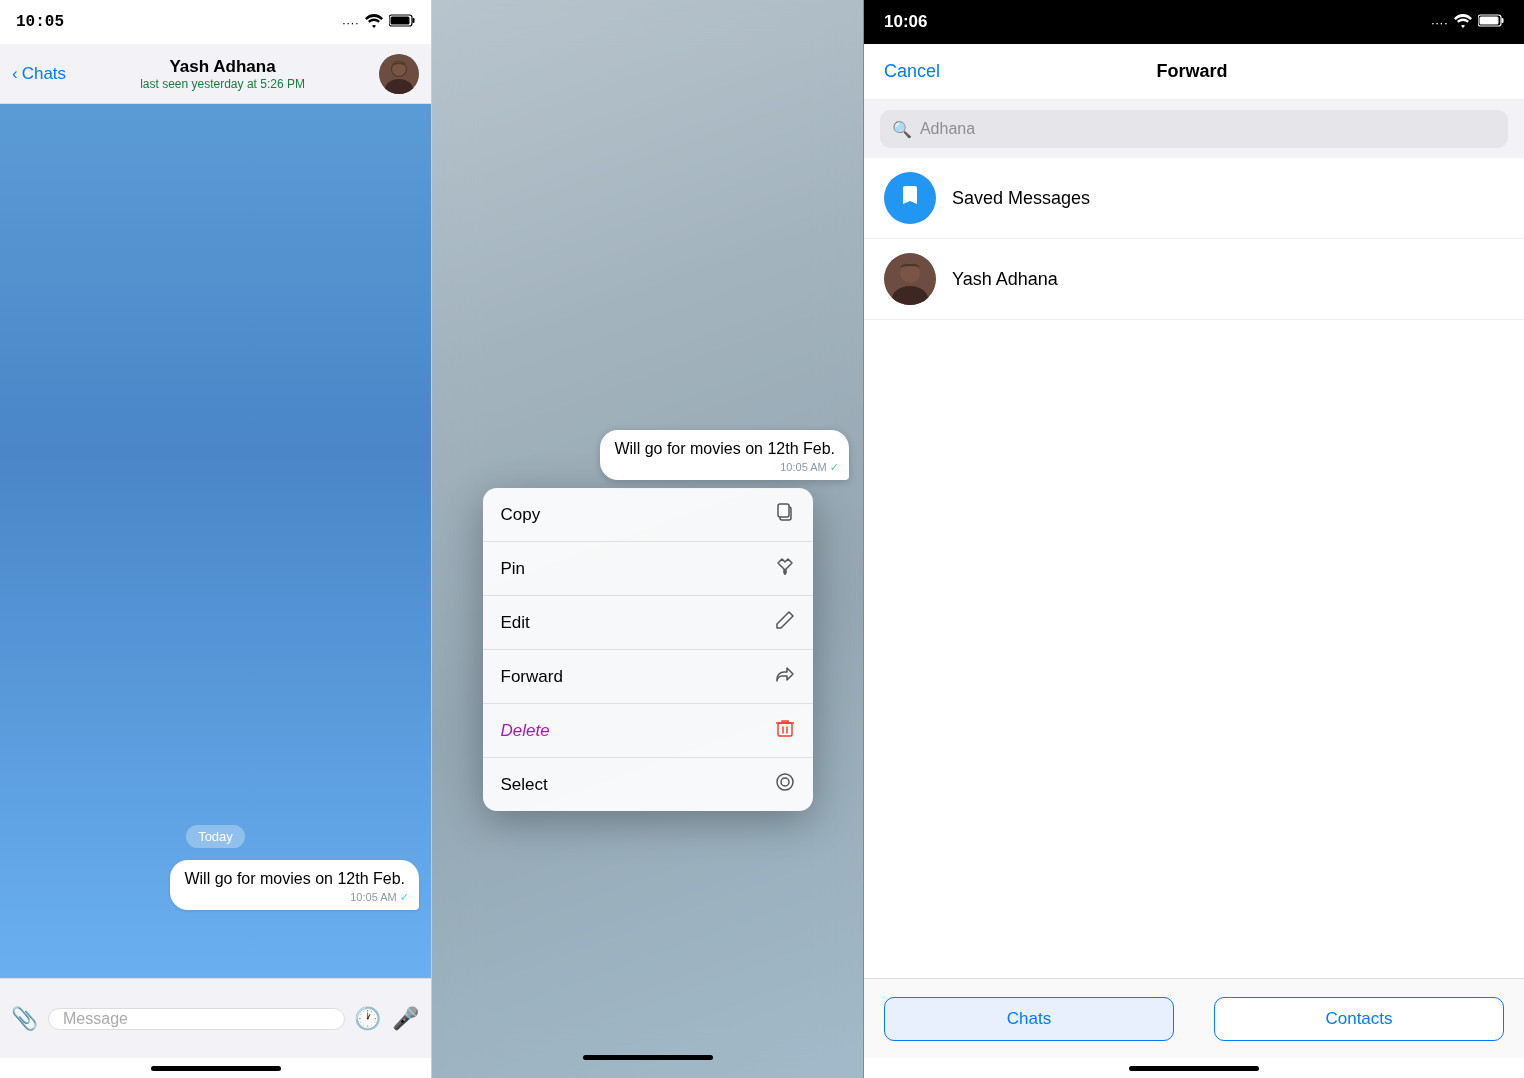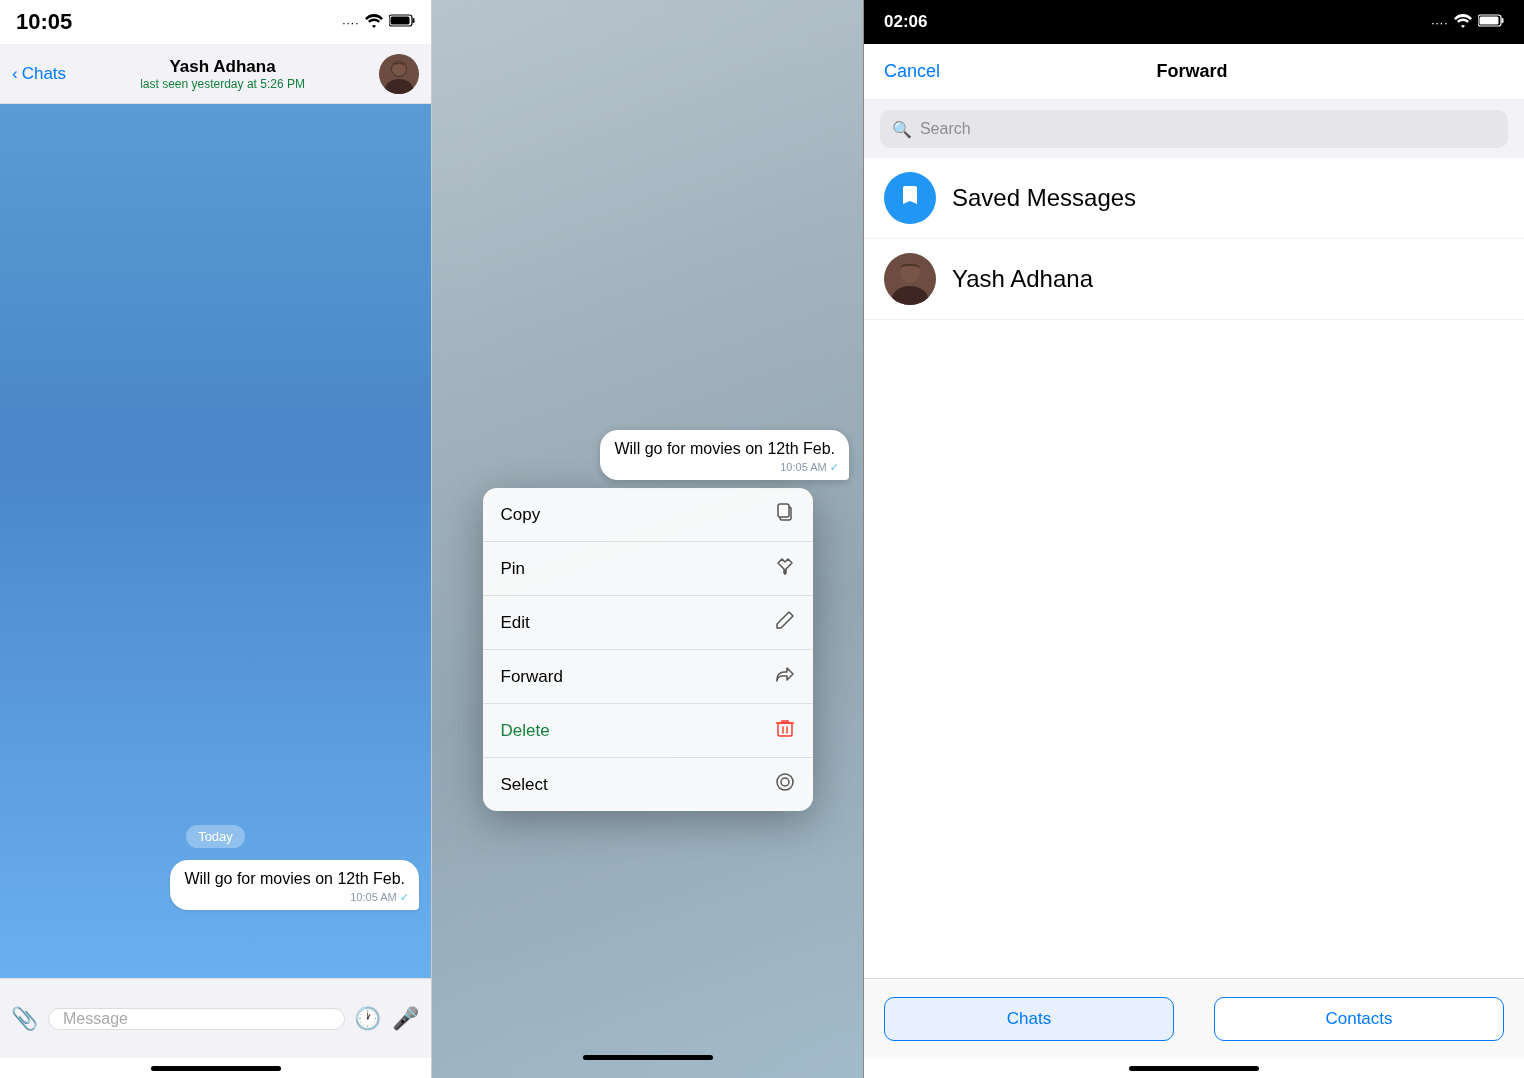--- a/index.html
+++ b/index.html
@@ -28,23 +28,24 @@
     .status-bar1 {
       height: 44px;
       background: #fff;
       display: flex;
       align-items: center;
       justify-content: space-between;
       padding: 0 16px;
     }
 
     .status-time {
-      font-size: 22px;
+      font-size: 16px;
       font-weight: 600;
       color: #000;
+      font-family: Liberation Mono, monospace;
     }
 
     .status-icons {
       display: flex;
       align-items: center;
       gap: 6px;
       font-size: 13px;
       color: #000;
     }
 
@@ -261,21 +262,22 @@
       border-bottom: none;
     }
 
     .menu-label {
       font-size: 17px;
       color: #000;
     }
 
     .menu-label-delete {
       font-size: 17px;
-      color: #15803d;
+      color: #a21caf;
+      font-style: italic;
     }
 
     .menu-icon {
       font-size: 20px;
       color: #555;
     }
 
     .menu-icon-delete {
       font-size: 20px;
       color: #ff3b30;
@@ -401,21 +403,21 @@
       height: 52px;
       border-radius: 50%;
       background: #888;
       display: flex;
       align-items: center;
       justify-content: center;
       overflow: hidden;
     }
 
     .forward-name {
-      font-size: 24px;
+      font-size: 18px;
       color: #000;
     }
 
     .bottom-tabs {
       height: 80px;
       background: #f9f9f9;
       border-top: 1px solid #ddd;
       display: flex;
       align-items: center;
       justify-content: center;
@@ -587,21 +589,21 @@
 
     <div class="home-indicator2">
       <div class="home-bar"></div>
     </div>
   </div>
 </div>
 
 <div class="panel3">
 
   <div class="status-bar3">
-    <span class="status-time3">02:06</span>
+    <span class="status-time3">10:06</span>
     <div class="status-icons3">
       <span>···· </span>
       <span>
         <svg width="18" height="14" viewBox="0 0 18 14">
             <path d="M9 3C6.2 3 3.7 4.1 1.8 6L0 4.2C2.4 1.6 5.5 0 9 0s6.6 1.6 9 4.2L16.2 6C14.3 4.1 11.8 3 9 3zm0 4c-1.7 0-3.2.7-4.3 1.8L3 7.1C4.5 5.5 6.6 4.5 9 4.5s4.5 1 6 2.6l-1.7 1.7C12.2 7.7 10.7 7 9 7zm0 4c-.8 0-1.5.3-2 .8L9 14l2-2.2c-.5-.5-1.2-.8-2-.8z" fill="#fff"></path>
           </svg>
       </span>
       <span>
         <svg width="26" height="13" viewBox="0 0 26 13">
             <rect x="0" y="1" width="23" height="11" rx="2.5" ry="2.5" fill="none" stroke="#fff" stroke-width="1.2"></rect>
@@ -614,21 +616,21 @@
 
   <div class="forward-nav">
     <span class="forward-cancel">Cancel</span>
     <span class="forward-title">Forward</span>
     <span style="width:60px"></span>
   </div>
 
   <div class="search-bar-container">
     <div class="search-bar">
       <span class="search-icon">🔍</span>
-      <span class="search-placeholder">Search</span>
+      <span class="search-placeholder">Adhana</span>
     </div>
   </div>
 
   <div class="forward-list">
 
     <div class="forward-item">
       <div class="forward-avatar-saved">
         <span>
           <svg width="24" height="24" viewBox="0 0 24 24" fill="white">
             <path d="M17 3H7C5.9 3 5 3.9 5 5v16l7-3 7 3V5c0-1.1-.9-2-2-2z"></path>

